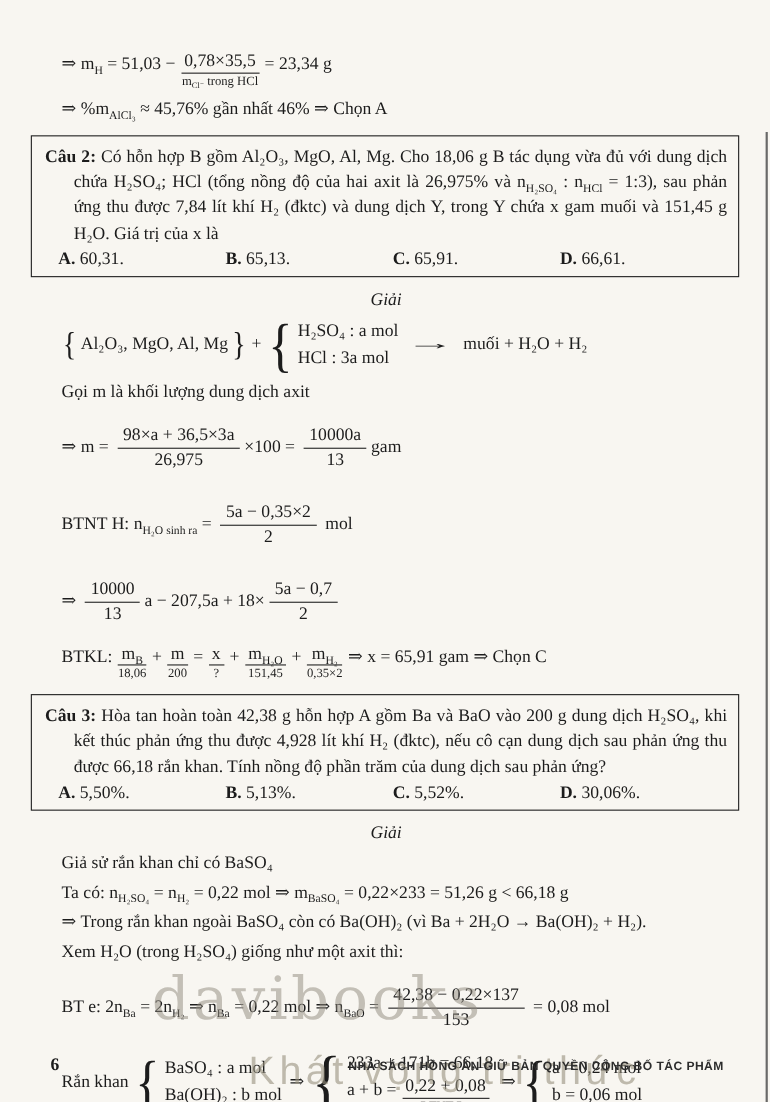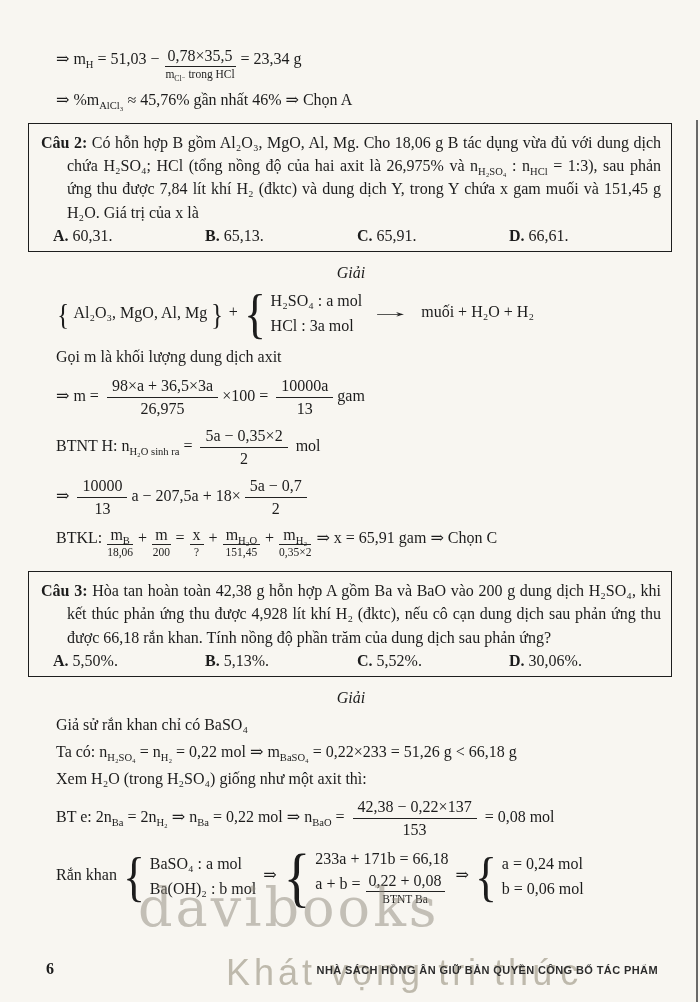--- a/index.html
+++ b/index.html
@@ -12,21 +12,21 @@
   .page{position:relative;width:700px;height:1002px;padding:40px 34px 0 36px;}
   .scan-edge{position:absolute;right:2px;top:120px;bottom:0;width:2px;background:#3a3a3a;opacity:.75;}
   sub{font-size:.66em;line-height:0;}
   .math-line{margin:7px 0;padding-left:20px;line-height:1.45;}
   .tight{margin:4px 0;}
   
   .ub{display:inline-block;text-align:center;vertical-align:top;line-height:1.12;margin:0 1px;}
   .ub-top{display:block;border-bottom:1.4px solid #222;padding:0 3px 1px;}
   .ub-label{display:block;font-size:11.5px;padding-top:1px;white-space:nowrap;}
   
-  .frac{display:inline-block;text-align:center;vertical-align:middle;margin:0 4px;line-height:1.25;}
+  .frac{display:inline-block;text-align:center;vertical-align:middle;margin:10px 4px;line-height:1.25;}
   .frac .num{display:block;border-bottom:1.4px solid #222;padding:0 5px 1px;}
   .frac .den{display:block;padding-top:1px;}
   
   .qbox{border:1.6px solid #1e1e1e;margin:12px 0 12px -8px;padding:7px 10px 6px 12px;width:calc(100% + 14px);}
   .qpara{padding-left:26px;text-indent:-26px;text-align:justify;line-height:1.45;}
   .qlabel{font-weight:bold;}
   .opts{display:flex;margin-top:3px;padding-left:12px;}
   .opt{width:25%;}
   .opt .ol{font-weight:bold;}
   .giai{text-align:center;font-weight:normal;font-style:italic;margin:8px 0 6px;}
@@ -124,20 +124,23 @@
   <div class="giai">Giải</div>
 
   <div class="math-line tight">
     <span>Giả sử rắn khan chỉ có BaSO₄</span>
   </div>
 
   <div class="math-line tight">
     <span>Ta có: n</span><sub>H₂SO₄</sub><span> = n</span><sub>H₂</sub><span> = 0,22 mol ⇒ m</span><sub>BaSO₄</sub><span> = 0,22×233 = 51,26 g &lt; 66,18 g</span>
   </div>
 
+  <div class="math-line tight">
+    <span>⇒ Trong rắn khan ngoài BaSO₄ còn có Ba(OH)₂ (vì Ba + 2H₂O → Ba(OH)₂ + H₂).</span>
+  </div>
 
   <div class="math-line tight">
     <span>Xem H₂O (trong H₂SO₄) giống như một axit thì:</span>
   </div>
 
   <div class="math-line">
     <span>BT e: 2n</span><sub>Ba</sub><span> = 2n</span><sub>H₂</sub><span> ⇒ n</span><sub>Ba</sub><span> = 0,22 mol ⇒ n</span><sub>BaO</sub><span> = </span><span class="frac"><span class="num">42,38 − 0,22×137</span><span class="den">153</span></span><span> = 0,08 mol</span>
   </div>
 
   <div class="math-line eqline">

